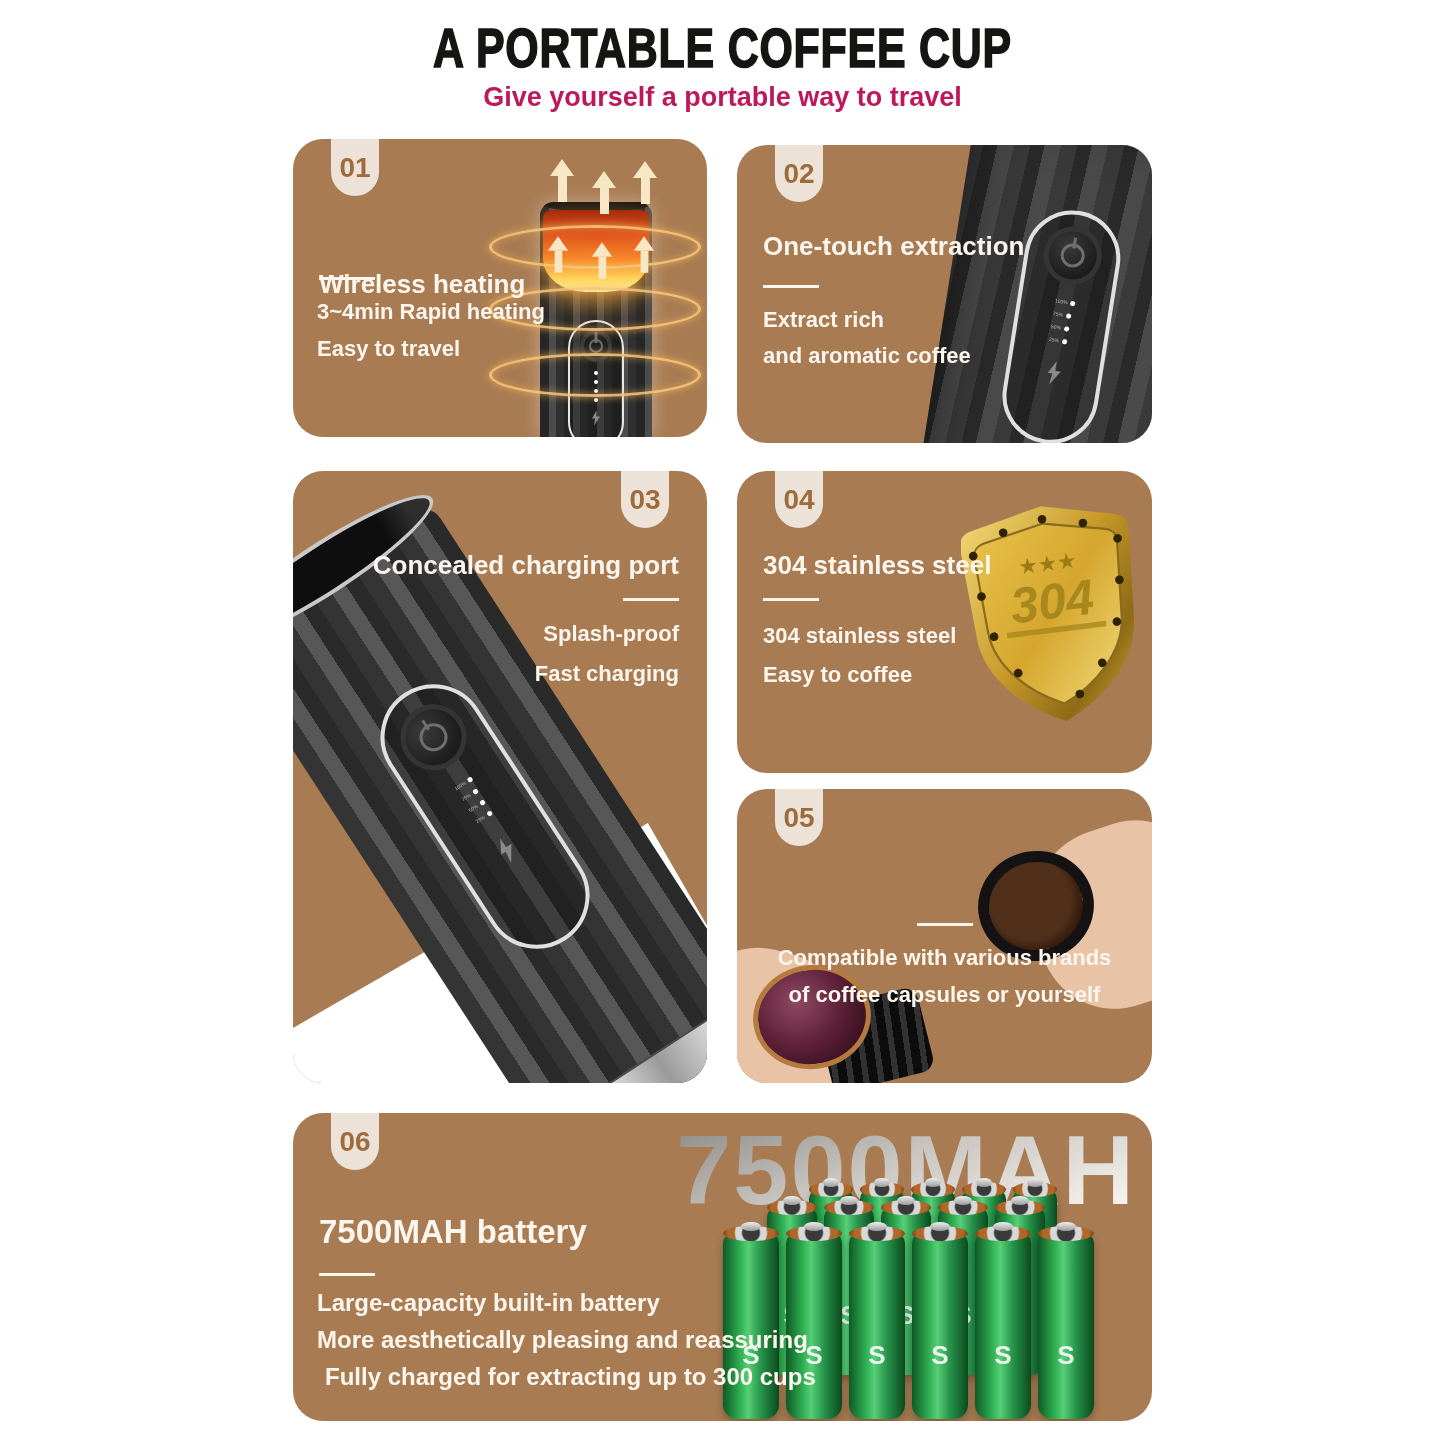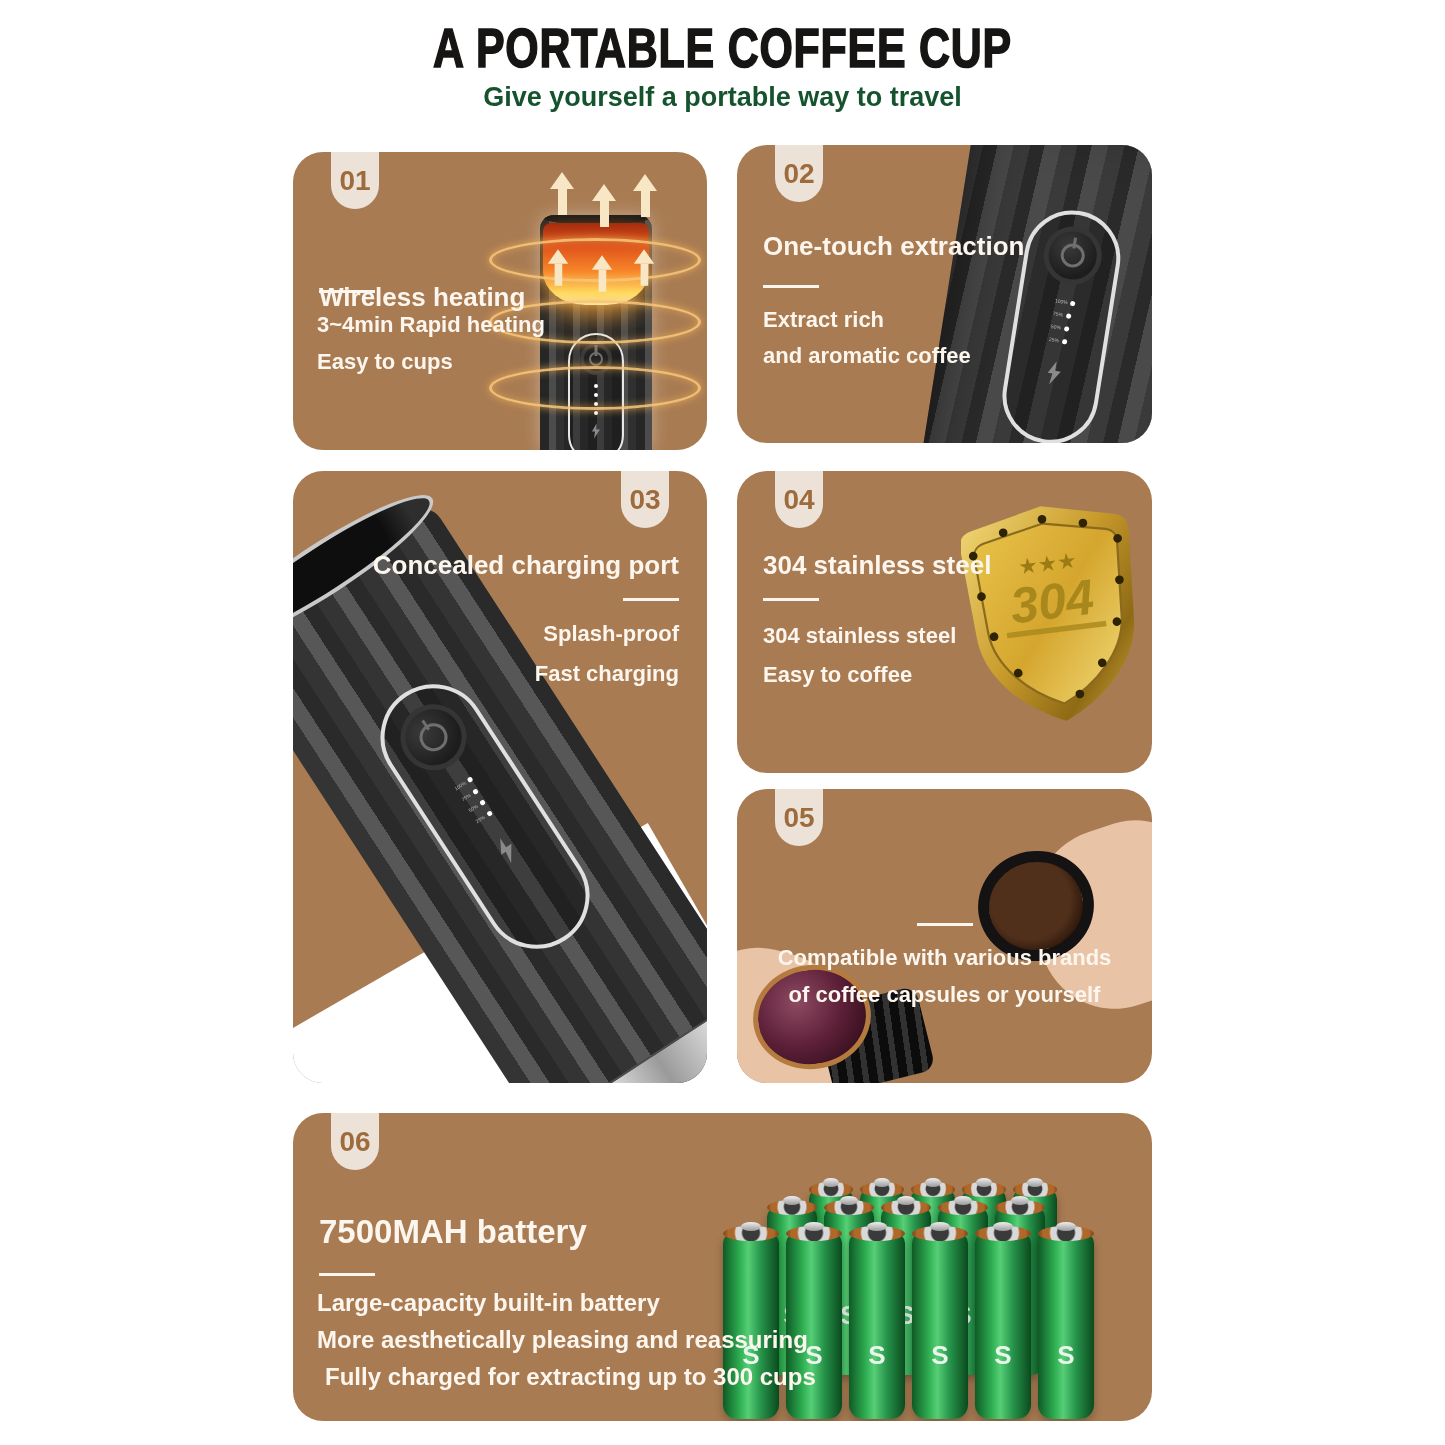--- a/index.html
+++ b/index.html
@@ -11,25 +11,25 @@
   *{margin:0;padding:0;box-sizing:border-box;}
   html,body{background:#ffffff;}
   body{font-family:"Liberation Sans","DejaVu Sans",sans-serif;}
   .page{position:relative;width:1445px;height:1445px;background:#ffffff;overflow:hidden;}
 
   
   .title{position:absolute;top:16px;left:0;width:100%;text-align:center;
          font-size:55px;font-weight:bold;color:#171513;letter-spacing:1px;
          transform:scaleX(0.78);-webkit-text-stroke:1.6px #171513;}
   .subtitle{position:absolute;top:82px;left:0;width:100%;text-align:center;
-         font-size:27px;font-weight:bold;color:#14532d;}
+         font-size:27px;font-weight:bold;color:#be185d;}
 
   
   .card{position:absolute;background:var(--brown);border-radius:30px;overflow:hidden;}
-  .c1{left:293px;top:152px;width:414px;height:298px;}
+  .c1{left:293px;top:139px;width:414px;height:298px;}
   .c2{left:737px;top:145px;width:415px;height:298px;}
   .c3{left:293px;top:471px;width:414px;height:612px;}
   .c4{left:737px;top:471px;width:415px;height:302px;}
   .c5{left:737px;top:789px;width:415px;height:294px;}
   .c6{left:293px;top:1113px;width:859px;height:308px;}
 
   .badge{position:absolute;top:0;width:48px;height:57px;background:var(--badge-bg);
          border-radius:0 0 24px 24px;display:flex;align-items:center;justify-content:center;
          font-size:28px;font-weight:bold;color:var(--badge-num);z-index:6;}
   .badge.left{left:38px;} .badge.right{right:38px;}
@@ -199,21 +199,21 @@
 <div class="page">
 
   <div class="title">A PORTABLE COFFEE CUP</div>
   <div class="subtitle">Give yourself a portable way to travel</div>
 
   <div class="card c1">
     <div class="badge left">01</div>
     <div class="h">Wireless heating</div>
     <div class="divider"></div>
     <div class="b l1">3~4min Rapid heating</div>
-    <div class="b l2">Easy to cups</div>
+    <div class="b l2">Easy to travel</div>
     <div class="device1">
       <div class="cap"></div>
       <div class="glow"></div>
       <div class="panel1">
         <div class="btn1">
             <div class="pglyph" style="width:14px;height:14px;border-width:2px;"></div>
           </div>
         <div class="dots1">
             <i></i>
             <i></i>
@@ -385,20 +385,21 @@
     </div>
     <div class="capsule-photo">
       <div class="hand"></div>
       <div class="capcap"></div>
       <div class="capdome"></div>
     </div>
   </div>
 
   <div class="card c6">
     <div class="badge left">06</div>
+    <div class="wm">7500MAH</div>
     <div class="h">7500MAH battery</div>
     <div class="divider"></div>
     <div class="b l1">Large-capacity built-in battery</div>
     <div class="b l2">More aesthetically pleasing and reassuring</div>
     <div class="b l3">Fully charged for extracting up to 300 cups</div>
     <div class="bats">
       <div class="bat-row back">
           <div class="bat">
             <span>S</span>
           </div>

